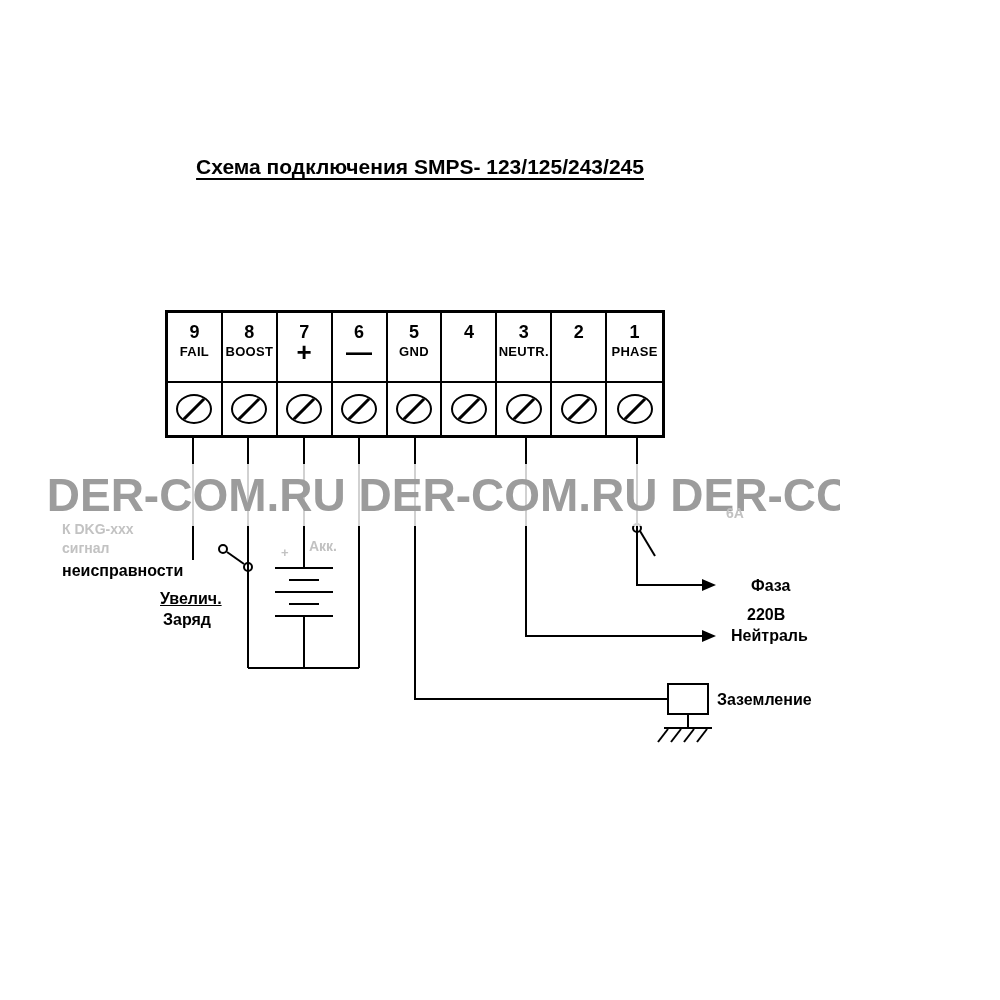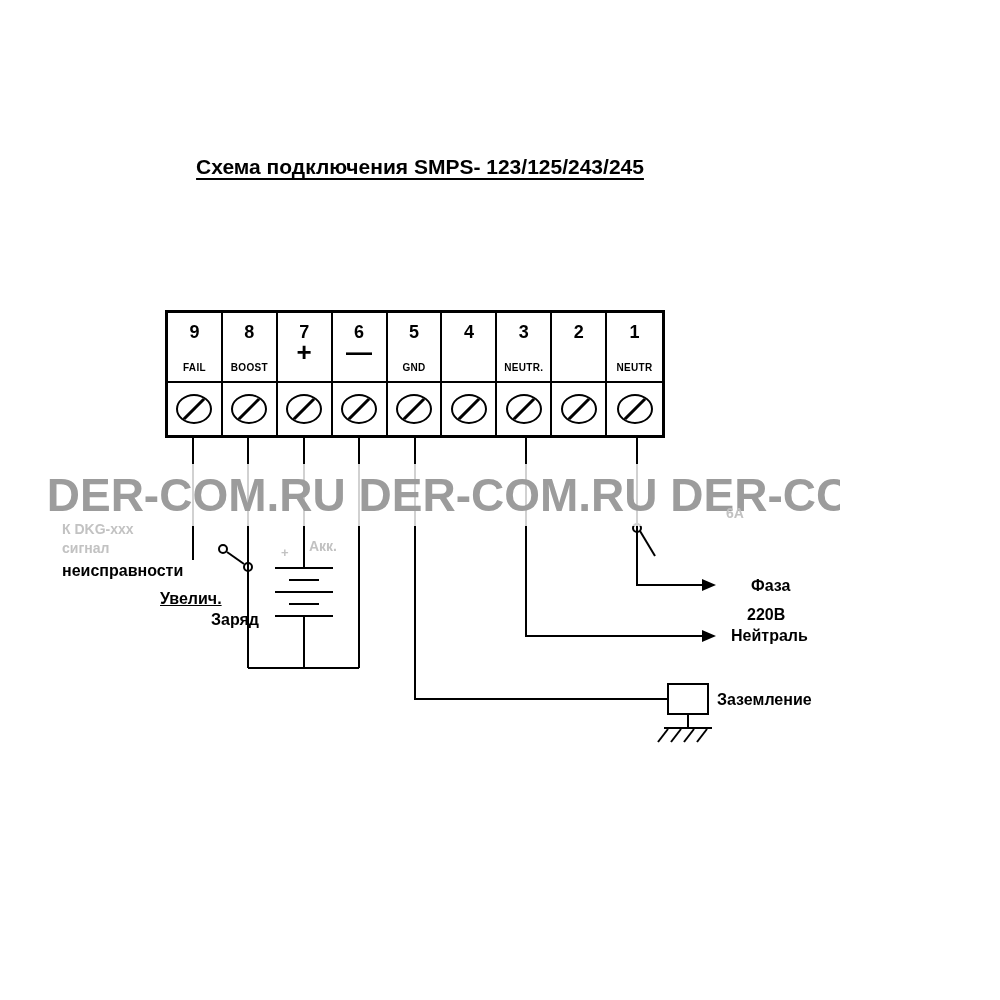--- a/index.html
+++ b/index.html
@@ -19,21 +19,21 @@
     border:3px solid #000; box-sizing:border-box;
     display:grid; grid-template-columns:repeat(9,1fr); z-index:2; background:#fff;
   }
   .cell { border-right:2px solid #000; display:flex; flex-direction:column; min-width:0; }
   .cell:last-child { border-right:none; }
   .ctop {
     height:70px; border-bottom:2px solid #000; box-sizing:border-box;
     display:flex; flex-direction:column; align-items:center; padding-top:9px;
   }
   .num { font-size:18px; font-weight:bold; line-height:20px; }
-  .lbl { font-size:10px; font-weight:bold; letter-spacing:0.3px; margin-top:20px; white-space:nowrap; }
+  .lbl { font-size:13px; font-weight:bold; letter-spacing:0.3px; margin-top:2px; white-space:nowrap; }
   .lbl.sym { font-size:26px; line-height:22px; margin-top:-1px; }
   .screwwrap { flex:1; display:flex; align-items:center; justify-content:center; }
   .screw {
     width:36px; height:30px; border:2px solid #000; border-radius:50%;
     position:relative; overflow:hidden; box-sizing:border-box; background:#fff;
   }
   .slot {
     position:absolute; left:50%; top:50%; width:34px; height:3px; background:#000;
     transform:translate(-50%,-50%) rotate(-45deg);
   }
@@ -142,21 +142,21 @@
         </div>
       <div class="screwwrap">
           <div class="screw">
             <span class="slot"></span>
           </div>
         </div>
     </div>
     <div class="cell">
       <div class="ctop">
           <div class="num">1</div>
-          <div class="lbl">NEUTR</div>
+          <div class="lbl">PHASE</div>
         </div>
       <div class="screwwrap">
           <div class="screw">
             <span class="slot"></span>
           </div>
         </div>
     </div>
   </div>
 
   <svg class="wires" width="1000" height="1000" viewBox="0 0 1000 1000">
@@ -217,19 +217,19 @@
   <div class="watermark">DER-COM.RU DER-COM.RU DER-COM.RU</div>
 
   <div class="ghost" style="left:62px; top:521px; font-size:14px;text-align:center;">К DKG-xxx</div>
   <div class="ghost" style="left:62px; top:540px; font-size:14px;">сигнал</div>
   <div class="ghost" style="left:281px; top:545px; font-size:13px;">+</div>
   <div class="ghost" style="left:309px; top:538px; font-size:14px;">Акк.</div>
   <div class="ghost" style="left:726px; top:505px; font-size:14px;">6А</div>
 
   <div class="blabel" style="left:62px; top:562px;text-align:center;">неисправности</div>
   <div class="blabel" style="left:160px; top:590px;text-decoration:underline;">Увелич.</div>
-  <div class="blabel" style="left:163px; top:611px;margin-left:48px;">Заряд</div>
+  <div class="blabel" style="left:163px; top:611px;">Заряд</div>
   <div class="blabel" style="left:751px; top:577px;">Фаза</div>
   <div class="blabel" style="left:747px; top:586px;margin-top:20px;">220В</div>
   <div class="blabel" style="left:731px; top:627px;">Нейтраль</div>
   <div class="blabel" style="left:717px; top:691px;">Заземление</div>
 
 </div>
 
 </body></html>

